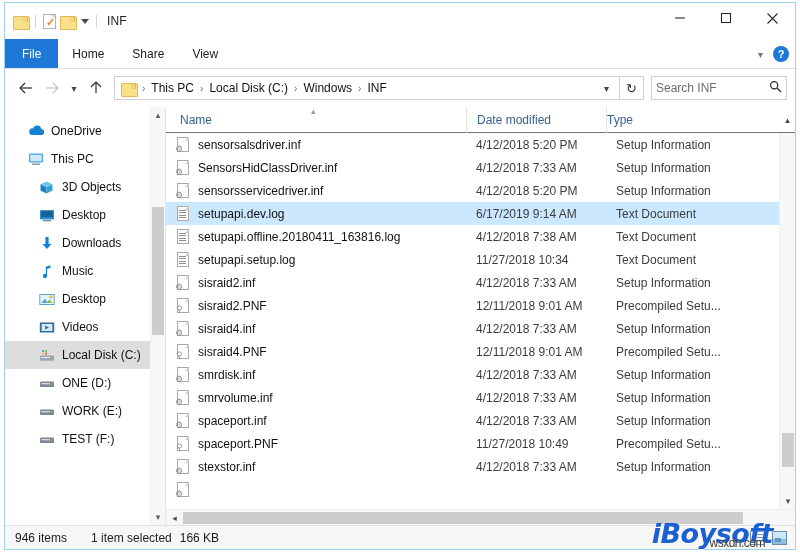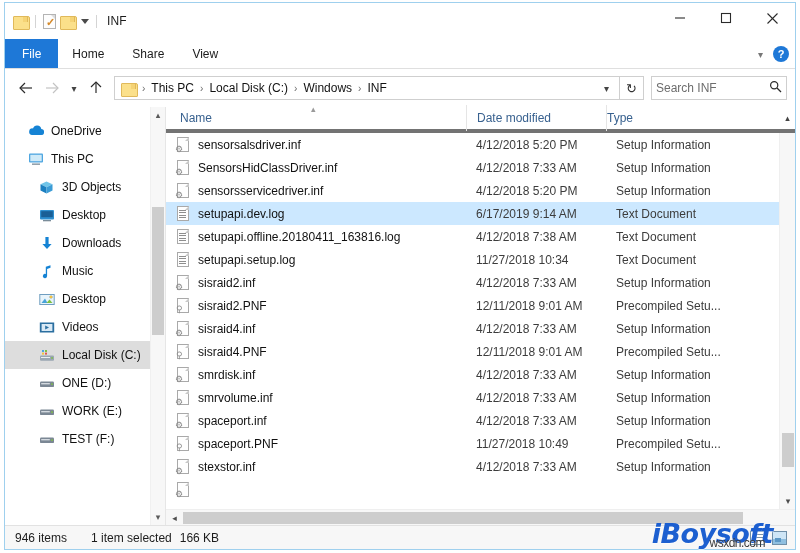--- a/index.html
+++ b/index.html
@@ -164,21 +164,21 @@
   .nav-thumb {
     position: absolute; right: 1px; top: 100px; width: 12px; height: 128px;
     background: #cdcdcd;
   }
 
   
   .filepane { flex: 1; display: flex; flex-direction: column; min-width: 0;
               border-left: 1px solid #e6e6e6; position: relative; }
   .colhdr {
     height: 26px; min-height: 26px; display: flex;
-    border-bottom: 4px solid #737373; background: #fff;
+    border-bottom: 1px solid #737373; background: #fff;
     align-items: center; font-size: 12px; color: #38618f;
   }
   .ch { position: relative; height: 26px; display: flex; align-items: center; }
   .ch-name  { width: 300px; padding-left: 14px; }
   .ch-date  { width: 140px; padding-left: 10px; border-left: 1px solid #e5e5e5; }
   .ch-type  { flex: 1; border-left: 1px solid #e5e5e5; }
   .sortmark {
     position: absolute; left: 145px; top: -1px;
     color: #9a9a9a; font-size: 9px;
   }

